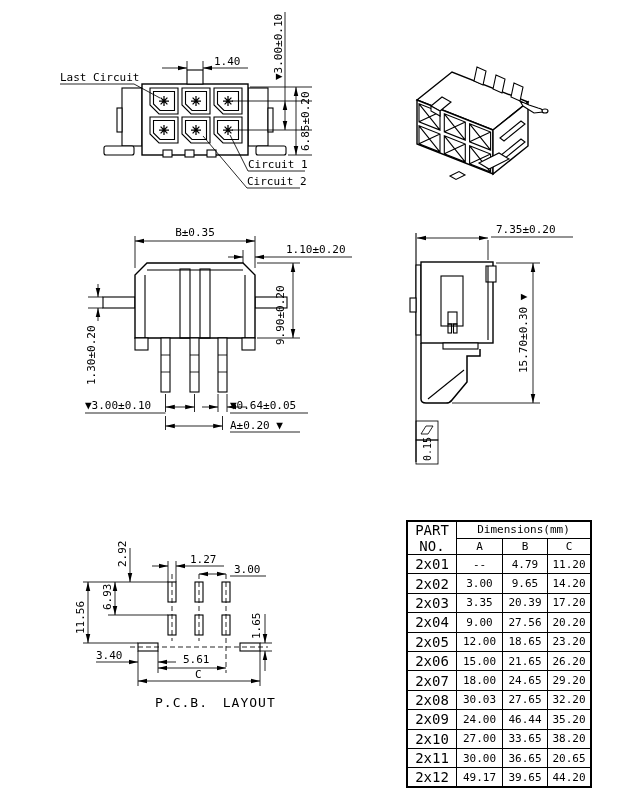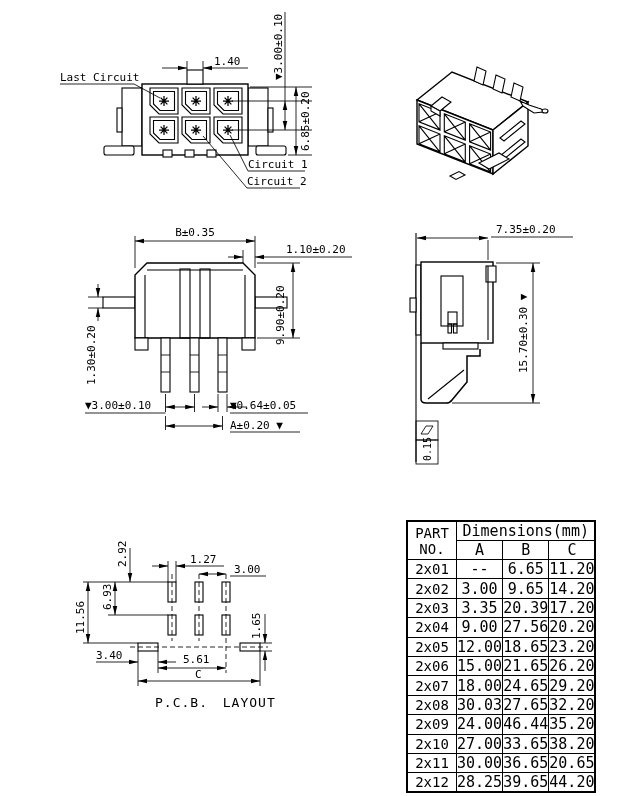--- a/index.html
+++ b/index.html
@@ -11,21 +11,21 @@
   .t13{font-size:13px;letter-spacing:1px;word-spacing:6px;}
   .o{fill:none;stroke:#000;stroke-width:1.5;}
   .o2{fill:none;stroke:#000;stroke-width:1.1;}
   .w{fill:#fff;stroke:#000;stroke-width:1.4;}
   .w2{fill:#fff;stroke:#000;stroke-width:1.1;}
   .thin{fill:none;stroke:#000;stroke-width:0.85;}
   .dash{fill:none;stroke:#000;stroke-width:0.85;stroke-dasharray:5,3;}
   .pin{stroke:#000;stroke-width:1.25;fill:none;}
   #parts-table{position:absolute;left:406px;top:520px;}
   #parts-table table{border-collapse:collapse;border:2px solid #000;font-family:"DejaVu Sans Mono",monospace;}
-  #parts-table th,#parts-table td{border:1px solid #000;text-align:center;vertical-align:middle;font-weight:normal;padding:0;font-size:15px;color:#000;}
+  #parts-table th,#parts-table td{border:1px solid #000;text-align:center;vertical-align:middle;font-weight:normal;padding:0;font-size:11px;color:#000;}
   #parts-table .hrow{height:13px;}
   #parts-table .drow{height:19.4px;}
   #parts-table .cpart{width:48px;font-size:14px;}
   #parts-table .ca{width:45px;}
   #parts-table .cb{width:44px;}
   #parts-table .cc{width:42px;}
 </style>
 </head>
 <body>
 
@@ -294,21 +294,21 @@
       <th colspan="3">Dimensions(mm)</th>
     </tr>
     <tr class="hrow">
       <th class="ca">A</th>
       <th class="cb">B</th>
       <th class="cc">C</th>
     </tr>
     <tr class="drow">
             <td class="cpart">2x01</td>
             <td>--</td>
-            <td>6.65</td>
+            <td>4.79</td>
             <td>11.20</td>
           </tr>
     <tr class="drow">
             <td class="cpart">2x02</td>
             <td>3.00</td>
             <td>9.65</td>
             <td>14.20</td>
           </tr>
     <tr class="drow">
             <td class="cpart">2x03</td>
@@ -359,21 +359,21 @@
             <td>38.20</td>
           </tr>
     <tr class="drow">
             <td class="cpart">2x11</td>
             <td>30.00</td>
             <td>36.65</td>
             <td>20.65</td>
           </tr>
     <tr class="drow">
             <td class="cpart">2x12</td>
-            <td>28.25</td>
+            <td>49.17</td>
             <td>39.65</td>
             <td>44.20</td>
           </tr>
   </tbody>
       </table>
 </div>
 
 </div>
 
 </body></html>

